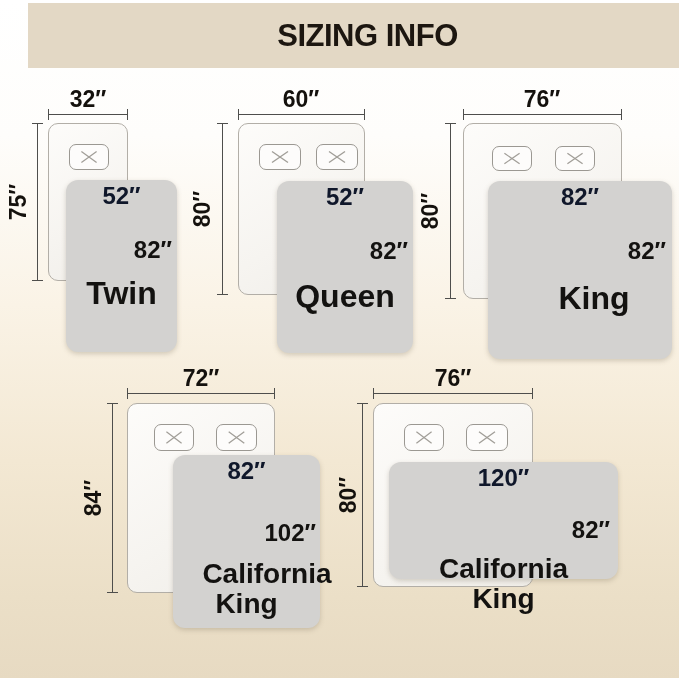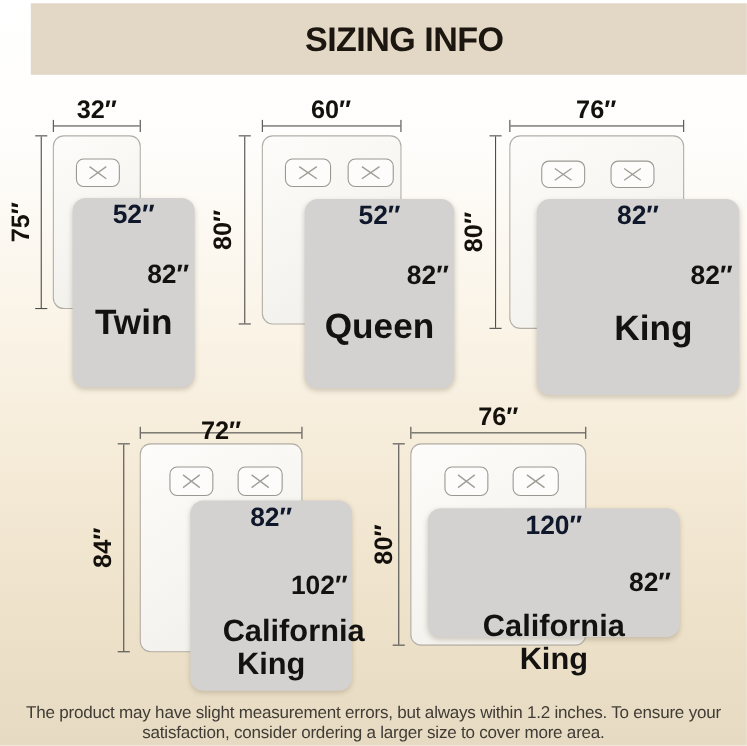--- a/index.html
+++ b/index.html
@@ -165,21 +165,21 @@
     </div>
     <div class="blanket" style="left:488px; top:181px; width:184px; height:178px;">
       <div class="bw">82″</div>
       <div class="bh" style="right:6px; top:58px;">82″</div>
       <div class="bname" style="top:100px;padding-left:28px;">King</div>
     </div>
   </div>
 
   <div>
     <div class="hdim" style="left:127px; top:388px; width:148px;"></div>
-    <div class="dim-label" style="left:146px; top:367px;margin-top:13px;">72″</div>
+    <div class="dim-label" style="left:146px; top:367px;">72″</div>
     <div class="vdim" style="left:107px; top:403px; height:190px;"></div>
     <div class="dim-label rot" style="left:70px; top:485px;">84″</div>
     <div class="mattress" style="left:127px; top:403px; width:148px; height:190px;">
       <div class="pillow" style="left:26px; top:20px; width:40px; height:27px;">
         <svg viewBox="0 0 40 26" preserveAspectRatio="none">
             <path d="M12 7 L28 19 M28 7 L12 19" stroke="#a19e98" stroke-width="1.3" fill="none"></path>
           </svg>
       </div>
       <div class="pillow" style="left:88px; top:20px; width:41px; height:27px;">
         <svg viewBox="0 0 40 26" preserveAspectRatio="none">
@@ -211,18 +211,14 @@
           </svg>
       </div>
     </div>
     <div class="blanket" style="left:389px; top:462px; width:229px; height:117px;">
       <div class="bw">120″</div>
       <div class="bh" style="right:8px; top:56px;">82″</div>
       <div class="bname small narrow" style="top:92px;">California King</div>
     </div>
   </div>
 
-  <div class="footer">
-    <div>The product may have slight measurement errors, but always within 1.2 inches. To ensure your</div>
-    <div>satisfaction, consider ordering a larger size to cover more area.</div>
-  </div>
 
 </div>
 
 </body></html>

